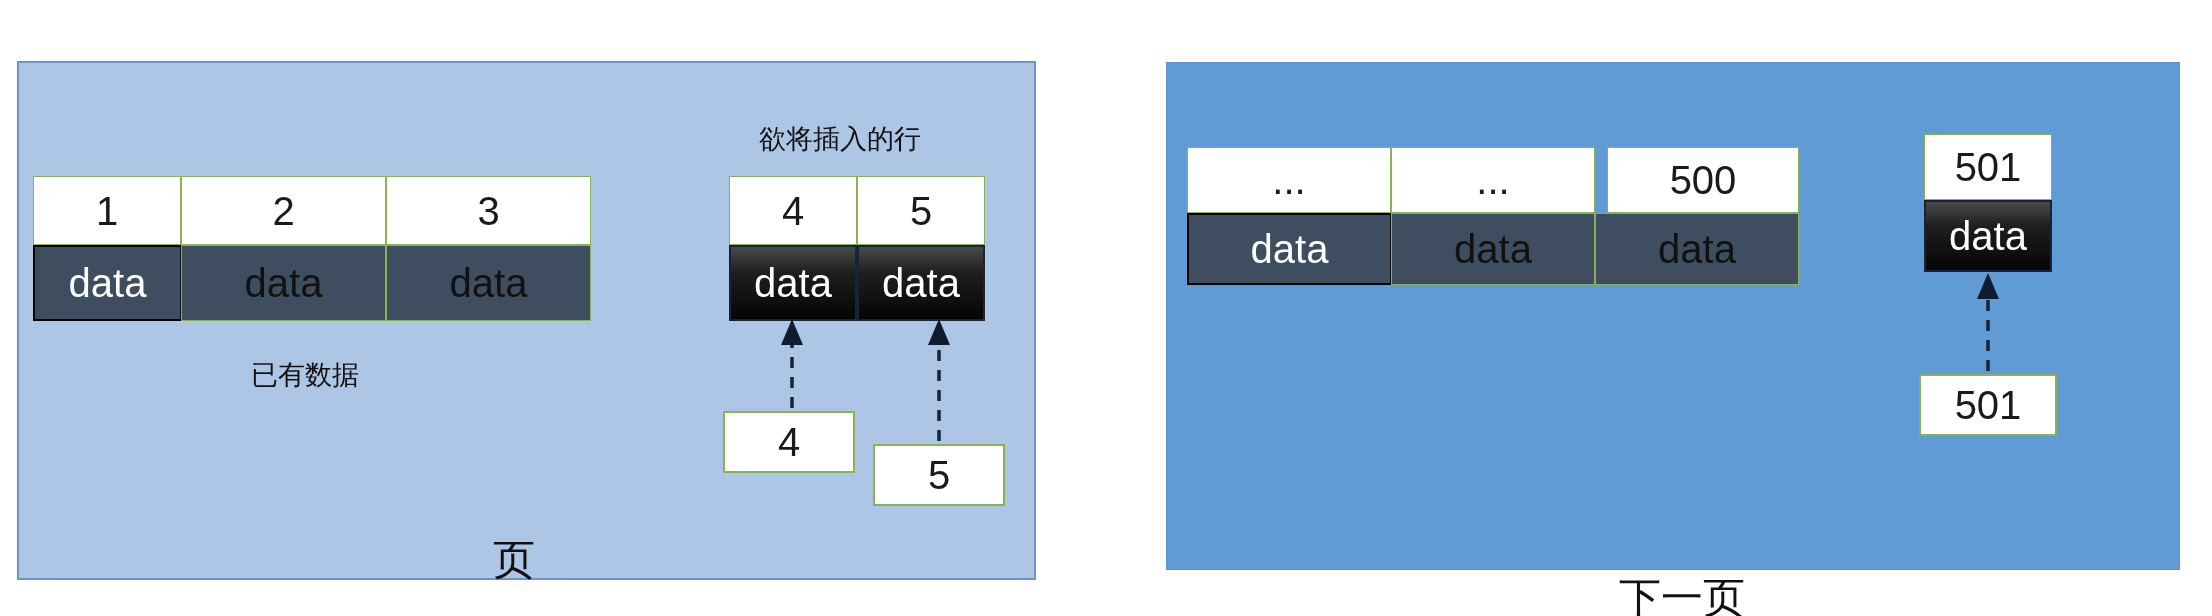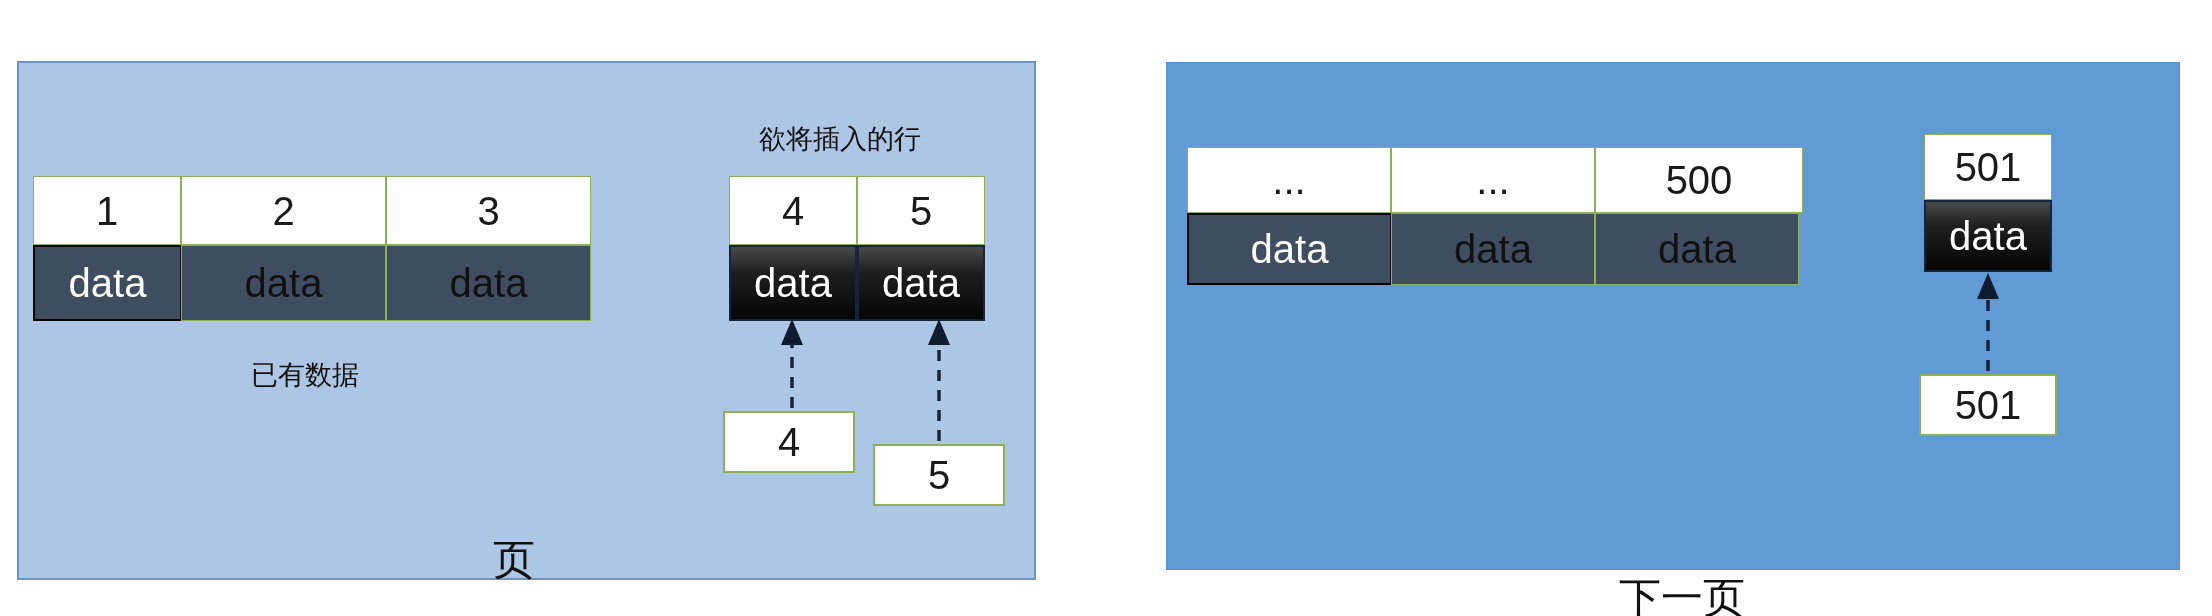--- a/index.html
+++ b/index.html
@@ -143,21 +143,21 @@
       <polygon points="920,256 909,282 931,282" fill="#0f1b2e"></polygon>
     </svg>
 
     <div class="panel-caption" style="left:474px; top:476px;">页</div>
   </div>
 
   <div class="panel" id="panel-right">
 
     <div class="cell cell-key" style="left:20px;  top:84px; width:204px; height:66px;">...</div>
     <div class="cell cell-key" style="left:224px; top:84px; width:204px; height:66px;">...</div>
-    <div class="cell cell-key" style="left:428px; top:84px; width:208px; height:66px;">500</div>
+    <div class="cell cell-key" style="left:440px; top:84px; width:192px; height:66px;">500</div>
 
     <div class="cell cell-data first" style="left:20px;  top:150px; width:204px; height:72px;">data</div>
     <div class="cell cell-data" style="left:224px; top:150px; width:204px; height:72px;">data</div>
     <div class="cell cell-data" style="left:428px; top:150px; width:204px; height:72px;">data</div>
 
     <div class="cell cell-key" style="left:757px; top:71px; width:128px; height:66px;">501</div>
     <div class="cell cell-data darkgrad" style="left:757px; top:137px; width:128px; height:72px;">data</div>
 
     <div class="free-box" style="left:752px; top:311px; width:138px; height:62px;">501</div>
 

